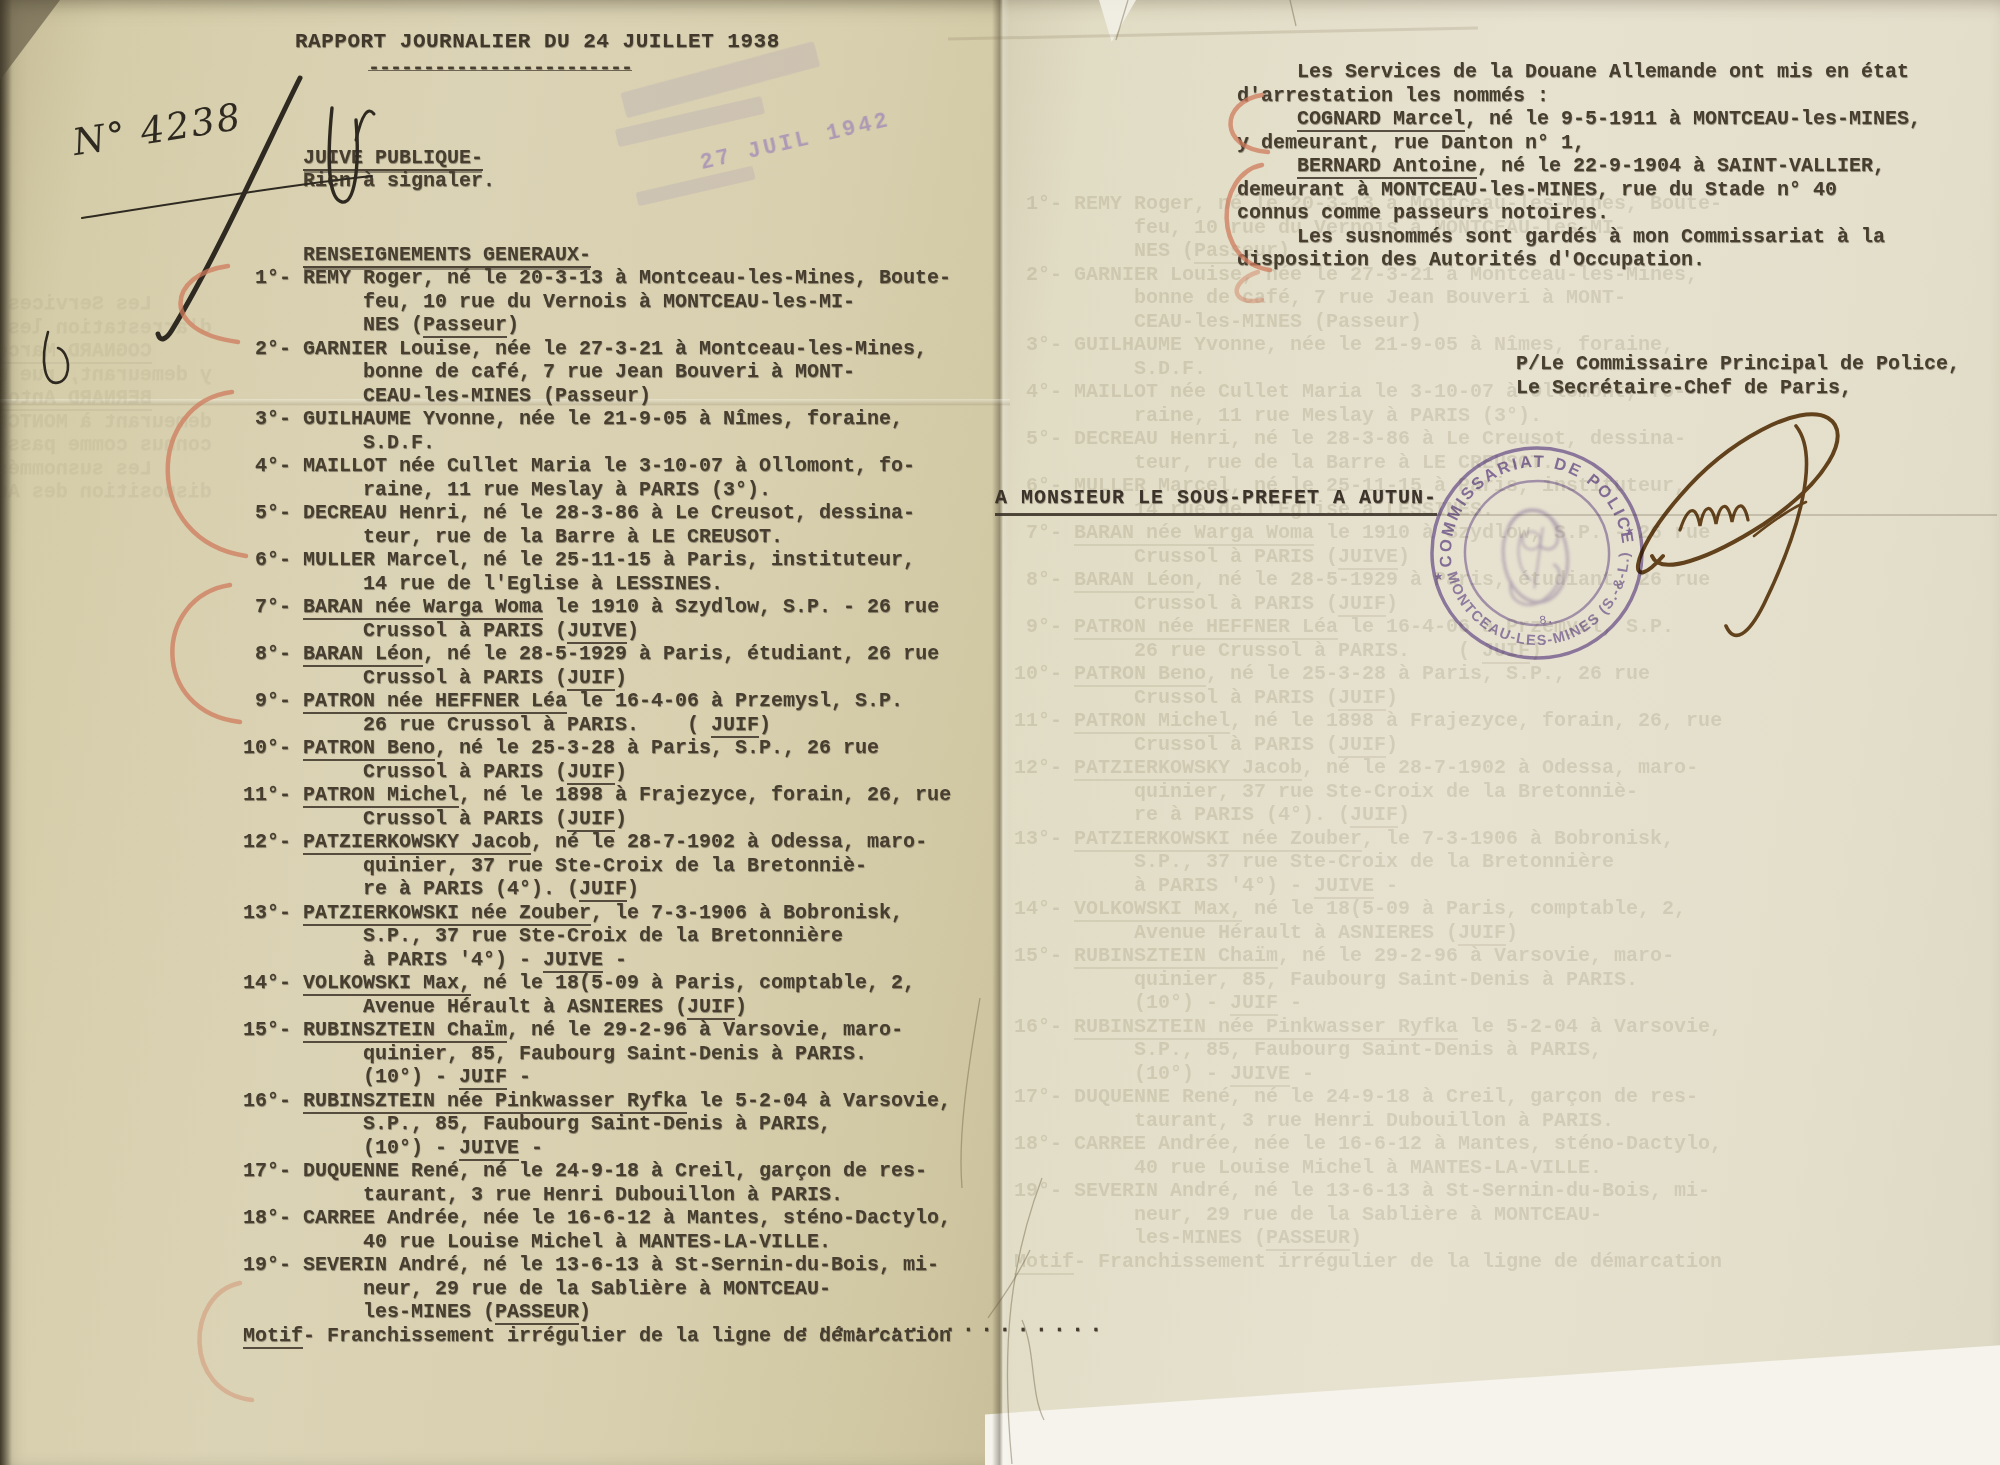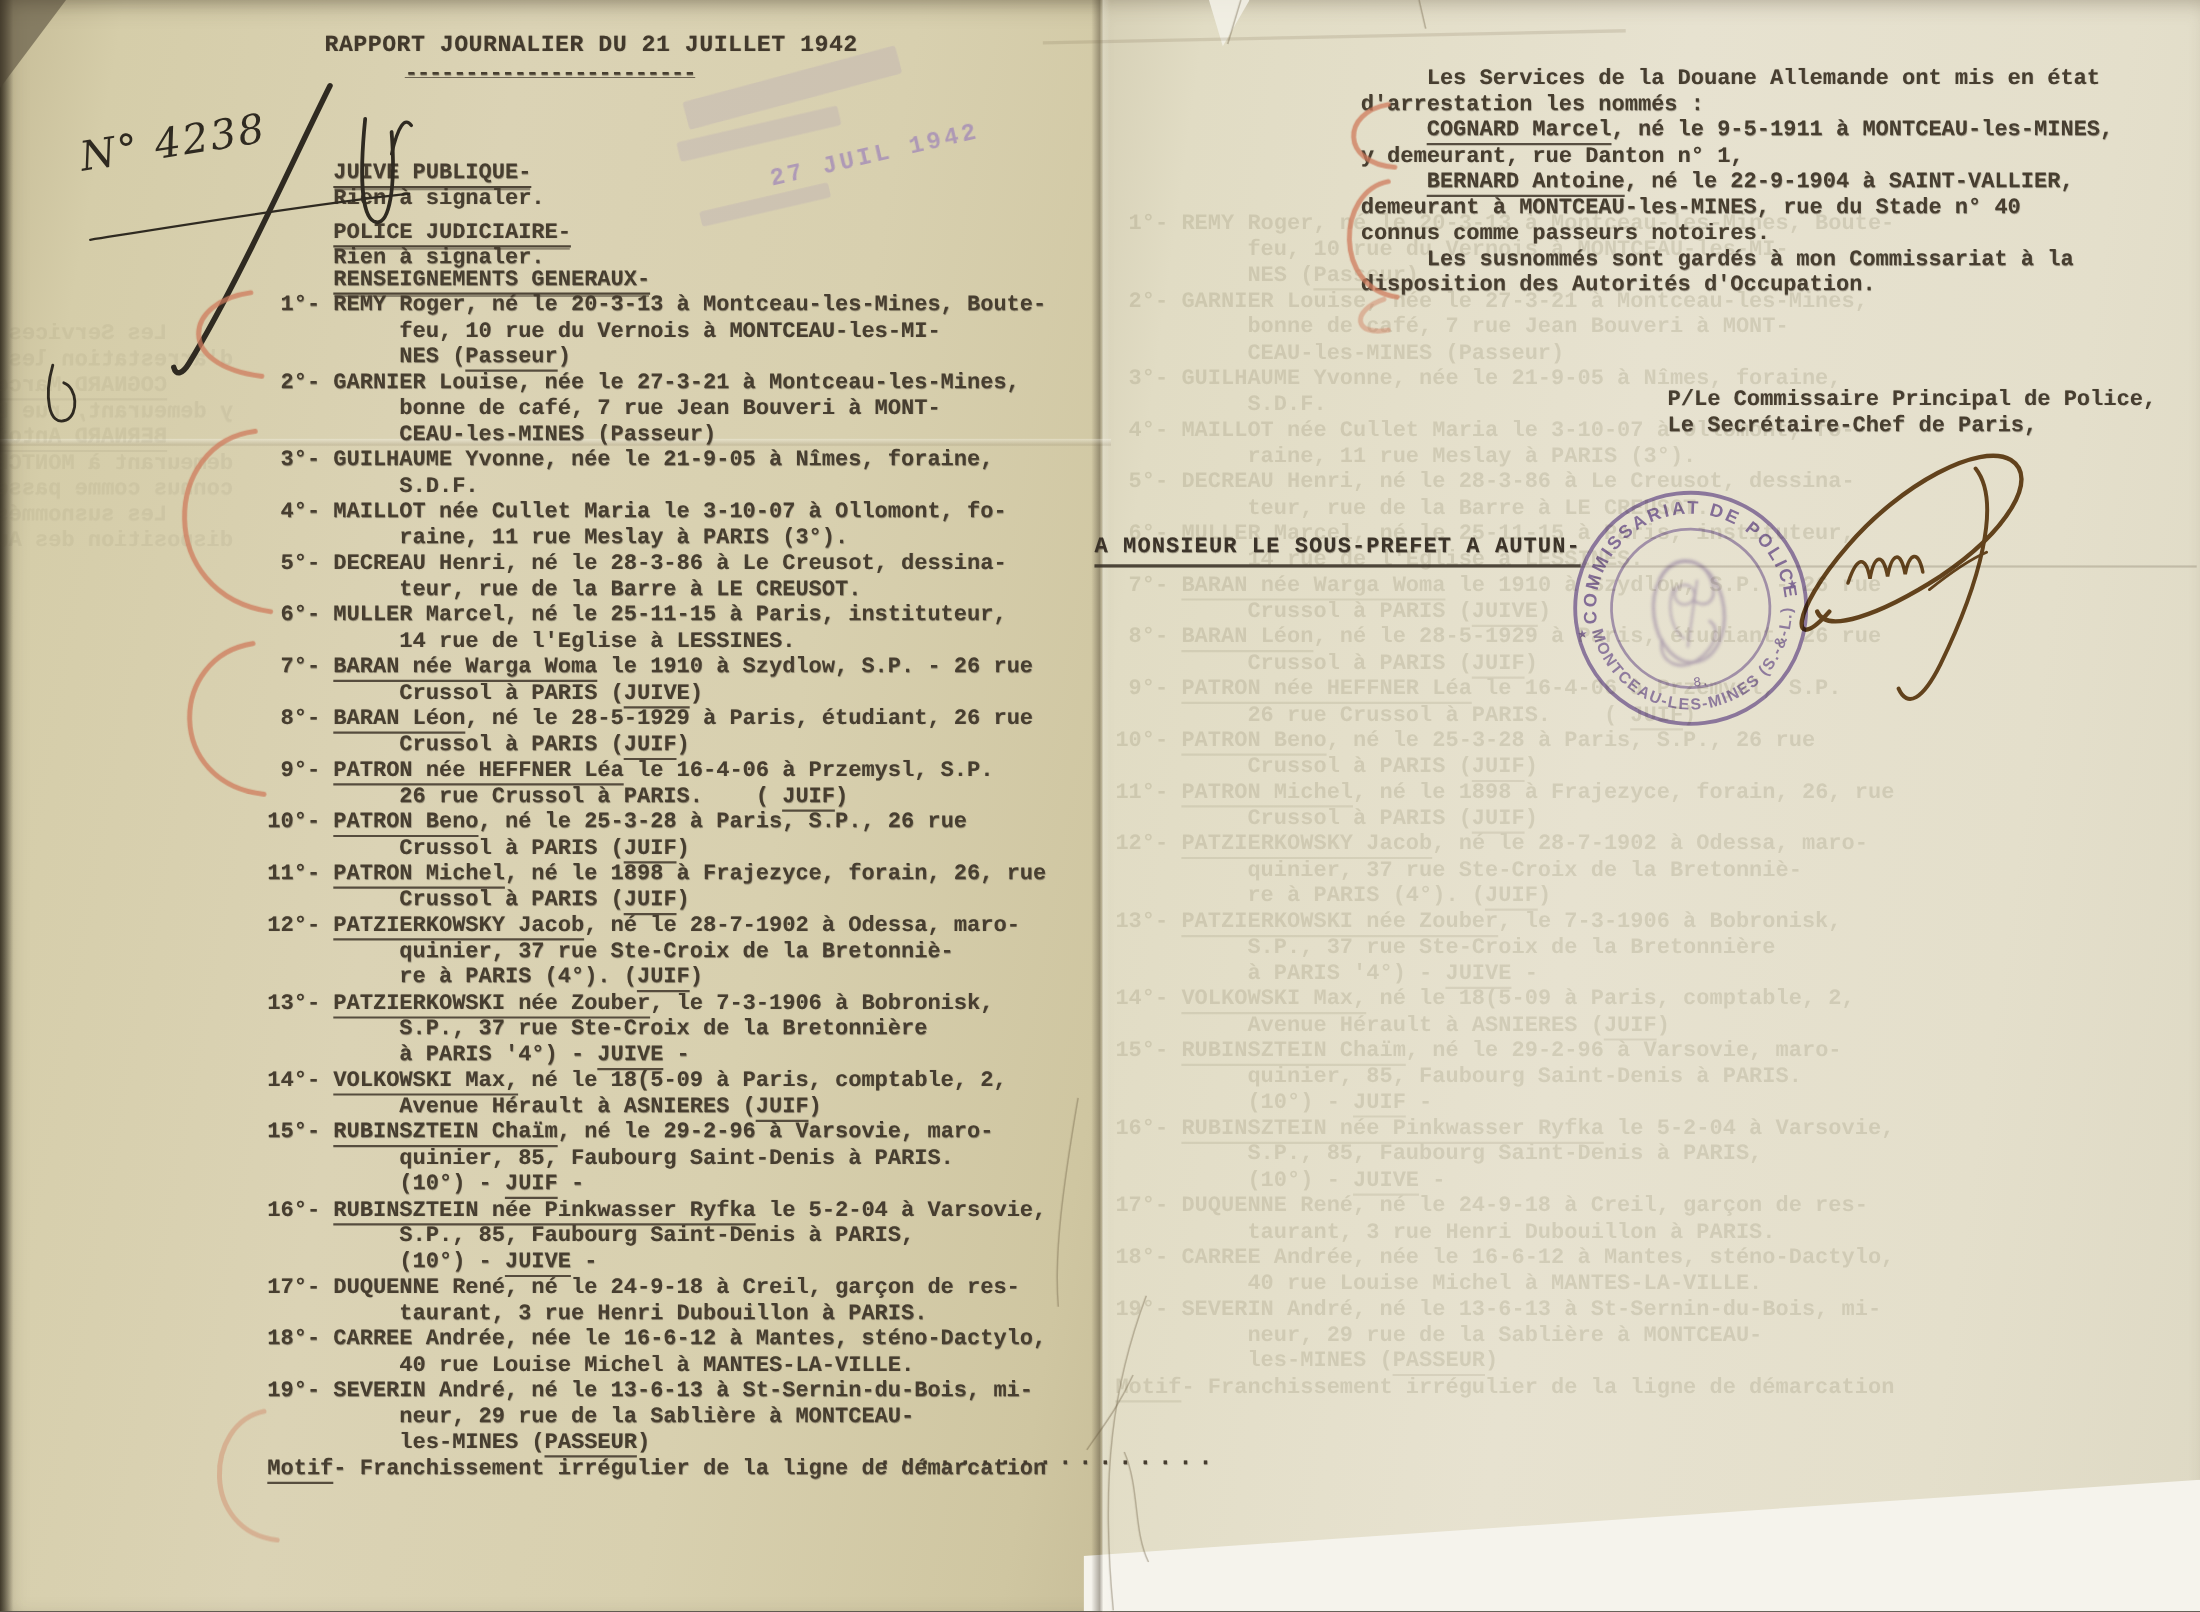--- a/index.html
+++ b/index.html
@@ -68,39 +68,35 @@
   <div class="crease-addr"></div>
   <div class="edge-dark"></div>
   <div class="corner-tl"></div>
 
   <div class="t ghost-mirror" style="left:-548px;top:292px;width:760px;"><div class="ln"><span>     Les Services de la Douane Allemande ont mis en état</span></div><div class="ln"><span>d'arrestation les nommés :</span></div><div class="ln"><span>     </span><span class="u">COGNARD Marcel</span></div><div class="ln"><span>y demeurant, rue Danton n° 1,</span></div><div class="ln"><span>     </span><span class="u">BERNARD Antoine</span></div><div class="ln"><span>demeurant à MONTCEAU-les-MINES, rue du Stade n° 40</span></div><div class="ln"><span>connus comme passeurs notoires.</span></div><div class="ln"><span>     Les susnommés sont gardés à mon Commissariat à la</span></div><div class="ln"><span>disposition des Autorités d'Occupation.</span></div></div>
 
   <div class="t ghost" style="left:1014px;top:192px;"><div class="ln"><span> 1°- REMY Roger, né le 20-3-13 à Montceau-les-Mines, Boute-</span></div><div class="ln"><span>          feu, 10 rue du Vernois à MONTCEAU-les-MI-</span></div><div class="ln"><span>          NES (</span><span class="u">Passeur</span><span>)</span></div><div class="ln"><span> 2°- GARNIER Louise, née le 27-3-21 à Montceau-les-Mines,</span></div><div class="ln"><span>          bonne de café, 7 rue Jean Bouveri à MONT-</span></div><div class="ln"><span>          CEAU-les-MINES (Passeur)</span></div><div class="ln"><span> 3°- GUILHAUME Yvonne, née le 21-9-05 à Nîmes, foraine,</span></div><div class="ln"><span>          S.D.F.</span></div><div class="ln"><span> 4°- MAILLOT née Cullet Maria le 3-10-07 à Ollomont, fo-</span></div><div class="ln"><span>          raine, 11 rue Meslay à PARIS (3°).</span></div><div class="ln"><span> 5°- DECREAU Henri, né le 28-3-86 à Le Creusot, dessina-</span></div><div class="ln"><span>          teur, rue de la Barre à LE CREUSOT.</span></div><div class="ln"><span> 6°- MULLER Marcel, né le 25-11-15 à Paris, instituteur,</span></div><div class="ln"><span>          14 rue de l'Eglise à LESSINES.</span></div><div class="ln"><span> 7°- </span><span class="u">BARAN née Warga Woma</span><span> le 1910 à Szydlow, S.P. - 26 rue</span></div><div class="ln"><span>          Crussol à PARIS (</span><span class="u">JUIVE</span><span>)</span></div><div class="ln"><span> 8°- </span><span class="u">BARAN Léon</span><span>, né le 28-5-1929 à Paris, étudiant, 26 rue</span></div><div class="ln"><span>          Crussol à PARIS (</span><span class="u">JUIF</span><span>)</span></div><div class="ln"><span> 9°- </span><span class="u">PATRON née HEFFNER Léa</span><span> le 16-4-06 à Przemysl, S.P.</span></div><div class="ln"><span>          26 rue Crussol à PARIS.    ( </span><span class="u">JUIF</span><span>)</span></div><div class="ln"><span>10°- </span><span class="u">PATRON Beno</span><span>, né le 25-3-28 à Paris, S.P., 26 rue</span></div><div class="ln"><span>          Crussol à PARIS (</span><span class="u">JUIF</span><span>)</span></div><div class="ln"><span>11°- </span><span class="u">PATRON Michel</span><span>, né le 1898 à Frajezyce, forain, 26, rue</span></div><div class="ln"><span>          Crussol à PARIS (</span><span class="u">JUIF</span><span>)</span></div><div class="ln"><span>12°- </span><span class="u">PATZIERKOWSKY Jacob</span><span>, né le 28-7-1902 à Odessa, maro-</span></div><div class="ln"><span>          quinier, 37 rue Ste-Croix de la Bretonniè-</span></div><div class="ln"><span>          re à PARIS (4°). (</span><span class="u">JUIF</span><span>)</span></div><div class="ln"><span>13°- </span><span class="u">PATZIERKOWSKI née Zouber</span><span>, le 7-3-1906 à Bobronisk,</span></div><div class="ln"><span>          S.P., 37 rue Ste-Croix de la Bretonnière</span></div><div class="ln"><span>          à PARIS '4°) - </span><span class="u">JUIVE</span><span> -</span></div><div class="ln"><span>14°- </span><span class="u">VOLKOWSKI Max,</span><span> né le 18(5-09 à Paris, comptable, 2,</span></div><div class="ln"><span>          Avenue Hérault à ASNIERES (</span><span class="u">JUIF</span><span>)</span></div><div class="ln"><span>15°- </span><span class="u">RUBINSZTEIN Chaïm</span><span>, né le 29-2-96 à Varsovie, maro-</span></div><div class="ln"><span>          quinier, 85, Faubourg Saint-Denis à PARIS.</span></div><div class="ln"><span>          (10°) - </span><span class="u">JUIF</span><span> -</span></div><div class="ln"><span>16°- </span><span class="u">RUBINSZTEIN née Pinkwasser Ryfka</span><span> le 5-2-04 à Varsovie,</span></div><div class="ln"><span>          S.P., 85, Faubourg Saint-Denis à PARIS,</span></div><div class="ln"><span>          (10°) - </span><span class="u">JUIVE</span><span> -</span></div><div class="ln"><span>17°- DUQUENNE René, né le 24-9-18 à Creil, garçon de res-</span></div><div class="ln"><span>          taurant, 3 rue Henri Dubouillon à PARIS.</span></div><div class="ln"><span>18°- CARREE Andrée, née le 16-6-12 à Mantes, sténo-Dactylo,</span></div><div class="ln"><span>          40 rue Louise Michel à MANTES-LA-VILLE.</span></div><div class="ln"><span>19°- SEVERIN André, né le 13-6-13 à St-Sernin-du-Bois, mi-</span></div><div class="ln"><span>          neur, 29 rue de la Sablière à MONTCEAU-</span></div><div class="ln"><span>          les-MINES (</span><span class="u">PASSEUR</span><span>)</span></div><div class="ln"><span></span><span class="u">Motif</span><span>- Franchissement irrégulier de la ligne de démarcation</span></div></div>
 
   <div class="hand" style="left:72px;top:108px;">N° 4238</div>
 
-  <div class="t title" style="left:295px;top:30px;">RAPPORT JOURNALIER DU 21 JUILLET 1942</div>
+  <div class="t title" style="left:295px;top:30px;">RAPPORT JOURNALIER DU 24 JUILLET 1938</div>
   <div class="t rule" style="left:368px;top:56px;">------------------------</div>
 
   <div class="datestamp">
     <div class="bar" style="left:18px;top:8px;width:200px;height:26px;transform:rotate(-2deg);"></div>
     <div class="bar" style="left:4px;top:46px;width:150px;height:18px;"></div>
     <div class="bar" style="left:10px;top:112px;width:120px;height:14px;"></div>
     <span class="dstext">27 JUIL 1942</span>
   </div>
 
   <div class="t" style="left:255px;top:122px;">
     <span class="u2">JUIVE PUBLIQUE-</span><span>  </span>
     <span>Rien à signaler.</span>
   </div>
 
-  <div class="t" style="left:255px;top:176px;">
-    <span class="u2">POLICE JUDICIAIRE-</span><span>  </span>
-    <span>Rien à signaler.</span>
-  </div>
 
   <div class="t" style="left:255px;top:219px;">
     <span class="u2">RENSEIGNEMENTS GENERAUX-</span>
   </div>
 
   <div class="t" style="left:243px;top:266px;"><div class="ln"><span> 1°- REMY Roger, né le 20-3-13 à Montceau-les-Mines, Boute-</span></div><div class="ln"><span>          feu, 10 rue du Vernois à MONTCEAU-les-MI-</span></div><div class="ln"><span>          NES (</span><span class="u">Passeur</span><span>)</span></div><div class="ln"><span> 2°- GARNIER Louise, née le 27-3-21 à Montceau-les-Mines,</span></div><div class="ln"><span>          bonne de café, 7 rue Jean Bouveri à MONT-</span></div><div class="ln"><span>          CEAU-les-MINES (Passeur)</span></div><div class="ln"><span> 3°- GUILHAUME Yvonne, née le 21-9-05 à Nîmes, foraine,</span></div><div class="ln"><span>          S.D.F.</span></div><div class="ln"><span> 4°- MAILLOT née Cullet Maria le 3-10-07 à Ollomont, fo-</span></div><div class="ln"><span>          raine, 11 rue Meslay à PARIS (3°).</span></div><div class="ln"><span> 5°- DECREAU Henri, né le 28-3-86 à Le Creusot, dessina-</span></div><div class="ln"><span>          teur, rue de la Barre à LE CREUSOT.</span></div><div class="ln"><span> 6°- MULLER Marcel, né le 25-11-15 à Paris, instituteur,</span></div><div class="ln"><span>          14 rue de l'Eglise à LESSINES.</span></div><div class="ln"><span> 7°- </span><span class="u">BARAN née Warga Woma</span><span> le 1910 à Szydlow, S.P. - 26 rue</span></div><div class="ln"><span>          Crussol à PARIS (</span><span class="u">JUIVE</span><span>)</span></div><div class="ln"><span> 8°- </span><span class="u">BARAN Léon</span><span>, né le 28-5-1929 à Paris, étudiant, 26 rue</span></div><div class="ln"><span>          Crussol à PARIS (</span><span class="u">JUIF</span><span>)</span></div><div class="ln"><span> 9°- </span><span class="u">PATRON née HEFFNER Léa</span><span> le 16-4-06 à Przemysl, S.P.</span></div><div class="ln"><span>          26 rue Crussol à PARIS.    ( </span><span class="u">JUIF</span><span>)</span></div><div class="ln"><span>10°- </span><span class="u">PATRON Beno</span><span>, né le 25-3-28 à Paris, S.P., 26 rue</span></div><div class="ln"><span>          Crussol à PARIS (</span><span class="u">JUIF</span><span>)</span></div><div class="ln"><span>11°- </span><span class="u">PATRON Michel</span><span>, né le 1898 à Frajezyce, forain, 26, rue</span></div><div class="ln"><span>          Crussol à PARIS (</span><span class="u">JUIF</span><span>)</span></div><div class="ln"><span>12°- </span><span class="u">PATZIERKOWSKY Jacob</span><span>, né le 28-7-1902 à Odessa, maro-</span></div><div class="ln"><span>          quinier, 37 rue Ste-Croix de la Bretonniè-</span></div><div class="ln"><span>          re à PARIS (4°). (</span><span class="u">JUIF</span><span>)</span></div><div class="ln"><span>13°- </span><span class="u">PATZIERKOWSKI née Zouber</span><span>, le 7-3-1906 à Bobronisk,</span></div><div class="ln"><span>          S.P., 37 rue Ste-Croix de la Bretonnière</span></div><div class="ln"><span>          à PARIS '4°) - </span><span class="u">JUIVE</span><span> -</span></div><div class="ln"><span>14°- </span><span class="u">VOLKOWSKI Max,</span><span> né le 18(5-09 à Paris, comptable, 2,</span></div><div class="ln"><span>          Avenue Hérault à ASNIERES (</span><span class="u">JUIF</span><span>)</span></div><div class="ln"><span>15°- </span><span class="u">RUBINSZTEIN Chaïm</span><span>, né le 29-2-96 à Varsovie, maro-</span></div><div class="ln"><span>          quinier, 85, Faubourg Saint-Denis à PARIS.</span></div><div class="ln"><span>          (10°) - </span><span class="u">JUIF</span><span> -</span></div><div class="ln"><span>16°- </span><span class="u">RUBINSZTEIN née Pinkwasser Ryfka</span><span> le 5-2-04 à Varsovie,</span></div><div class="ln"><span>          S.P., 85, Faubourg Saint-Denis à PARIS,</span></div><div class="ln"><span>          (10°) - </span><span class="u">JUIVE</span><span> -</span></div><div class="ln"><span>17°- DUQUENNE René, né le 24-9-18 à Creil, garçon de res-</span></div><div class="ln"><span>          taurant, 3 rue Henri Dubouillon à PARIS.</span></div><div class="ln"><span>18°- CARREE Andrée, née le 16-6-12 à Mantes, sténo-Dactylo,</span></div><div class="ln"><span>          40 rue Louise Michel à MANTES-LA-VILLE.</span></div><div class="ln"><span>19°- SEVERIN André, né le 13-6-13 à St-Sernin-du-Bois, mi-</span></div><div class="ln"><span>          neur, 29 rue de la Sablière à MONTCEAU-</span></div><div class="ln"><span>          les-MINES (</span><span class="u">PASSEUR</span><span>)</span></div><div class="ln"><span></span><span class="u">Motif</span><span>- Franchissement irrégulier de la ligne de démarcation</span></div></div>
 
   <div class="t dotted" style="left:798px;top:1314px;">.................</div>
 
   <div class="t" style="left:1237px;top:60px;line-height:24.2px;"><div class="ln"><span>     Les Services de la Douane Allemande ont mis en état</span></div><div class="ln"><span>d'arrestation les nommés :</span></div><div class="ln"><span>     </span><span class="u">COGNARD Marcel</span><span>, né le 9-5-1911 à MONTCEAU-les-MINES,</span></div><div class="ln"><span>y demeurant, rue Danton n° 1,</span></div><div class="ln"><span>     </span><span class="u">BERNARD Antoine</span><span>, né le 22-9-1904 à SAINT-VALLIER,</span></div><div class="ln"><span>demeurant à MONTCEAU-les-MINES, rue du Stade n° 40</span></div><div class="ln"><span>connus comme passeurs notoires.</span></div><div class="ln"><span>     Les susnommés sont gardés à mon Commissariat à la</span></div><div class="ln"><span>disposition des Autorités d'Occupation.</span></div></div>

